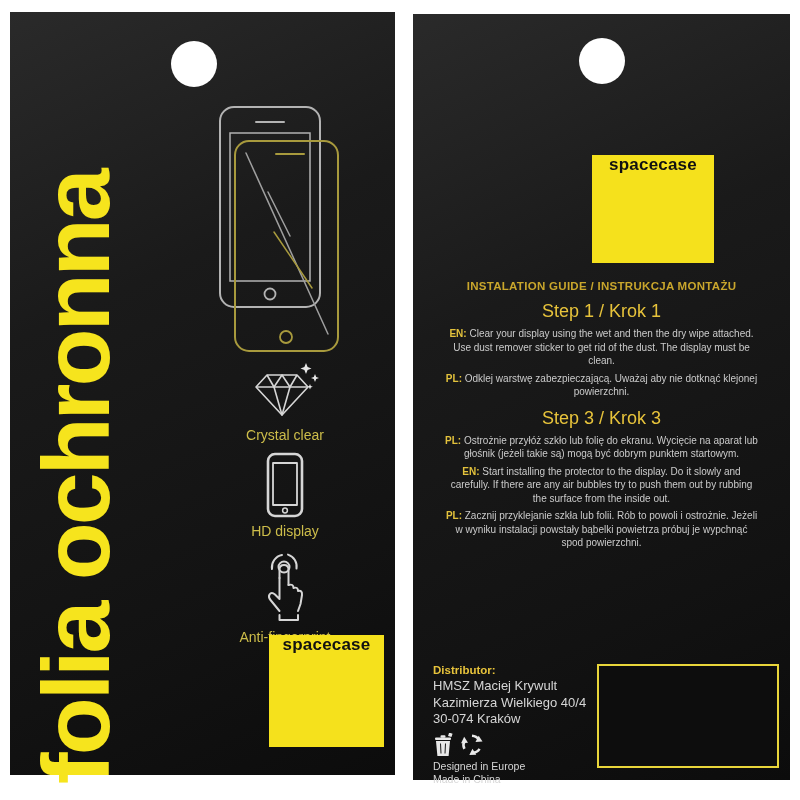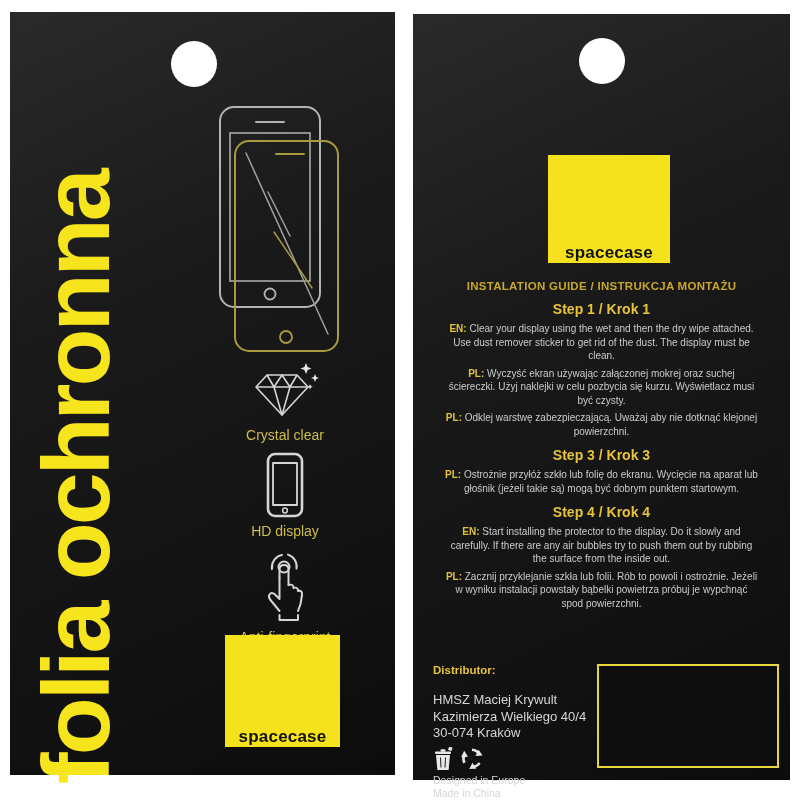--- a/index.html
+++ b/index.html
@@ -14,35 +14,35 @@
 
   
   .vertical-title{position:absolute;left:16px;top:772px;transform:rotate(-90deg);transform-origin:0 0;
       width:612px;height:100px;line-height:100px;font-size:95px;font-weight:bold;letter-spacing:-3px;
       color:#f6e41d;white-space:nowrap;}
   .phone-illustration{position:absolute;left:200px;top:84px;}
   .feature{position:absolute;left:190px;width:170px;text-align:center;}
   .feature .f-icon{display:block;margin:0 auto;}
   .feature .f-label{display:block;margin-top:5px;font-size:14px;color:#cdbd4a;}
   .feat-1{top:350px;} .feat-2{top:440px;} .feat-3{top:540px;}
-  .logo-square{position:absolute;background:#f5e11c;display:flex;align-items:flex-end;justify-content:center;}
+  .logo-square{position:absolute;background:#f5e11c;display:flex;align-items:flex-start;justify-content:center;margin-left:44px;}
   .logo-square span{font-size:17px;font-weight:bold;color:#111111;letter-spacing:.2px;}
   .panel-left .logo-square{left:215px;top:623px;width:115px;height:112px;}
   .panel-right .logo-square{left:135px;top:141px;width:122px;height:108px;}
 
   
   .guide{position:absolute;left:8px;right:8px;top:266px;text-align:center;color:#cbcbcb;}
   .guide-title{font-size:11.5px;font-weight:bold;color:#c9a62c;letter-spacing:.3px;margin-bottom:7px;}
-  .step-heading{font-size:14px;font-weight:bold;color:#e7c33b;margin:9px 0 5px;}
+  .step-heading{font-size:18px;font-weight:normal;color:#e7c33b;margin:9px 0 5px;}
   .step-p{font-size:10px;line-height:1.35;margin:4px 23px;}
   .lang-label{font-weight:bold;color:#e3c23c;}
 
   
   .distributor{position:absolute;left:20px;top:650px;text-align:left;color:#d6d6d6;}
-  .dist-label{font-size:11.5px;font-weight:bold;color:#e7c33b;margin-bottom:16px;}
+  .dist-label{font-size:11.5px;font-weight:bold;color:#e7c33b;margin-bottom:2px;}
   .dist-line{font-size:13px;line-height:1.27;}
   .eco-icons{margin:5px 0 3px;display:flex;gap:6px;align-items:center;}
   .origin-line{font-size:10.5px;line-height:1.3;}
   .barcode-box{position:absolute;left:184px;top:650px;width:178px;height:100px;border:2px solid #e8d53a;background:#0d0d0d;}
 </style>
 </head>
 <body>
 
 <div class="stage">
 
@@ -124,34 +124,32 @@
     <div class="logo-square">
       <span>spacecase</span>
     </div>
 
     <div class="guide">
       <div class="guide-title">INSTALATION GUIDE / INSTRUKCJA MONTAŻU</div>
 
       <div>
         <div class="step-heading">Step 1 / Krok 1</div>
         <p class="step-p"><span class="lang-label">EN:</span> <span>Clear your display using the wet and then the dry wipe attached. Use dust remover sticker to get rid of the dust. The display must be clean.</span></p>
-        <p class="step-p"><span class="lang-label">PL:</span> <span>Wyczyść ekran używając załączonej mokrej oraz suchej ściereczki. Użyj naklejki w celu pozbycia się kurzu. Wyświetlacz musi być czysty.</span></p>
       </div>
 
       <div>
         <p class="step-p"><span class="lang-label">PL:</span> <span>Odklej warstwę zabezpieczającą. Uważaj aby nie dotknąć klejonej powierzchni.</span></p>
       </div>
 
       <div>
         <div class="step-heading">Step 3 / Krok 3</div>
         <p class="step-p"><span class="lang-label">PL:</span> <span>Ostrożnie przyłóż szkło lub folię do ekranu. Wycięcie na aparat lub głośnik (jeżeli takie są) mogą być dobrym punktem startowym.</span></p>
       </div>
 
       <div>
-        <div class="step-heading">Step 4 / Krok 4</div>
         <p class="step-p"><span class="lang-label">EN:</span> <span>Start installing the protector to the display. Do it slowly and carefully. If there are any air bubbles try to push them out by rubbing the surface from the inside out.</span></p>
         <p class="step-p"><span class="lang-label">PL:</span> <span>Zacznij przyklejanie szkła lub folii. Rób to powoli i ostrożnie. Jeżeli w wyniku instalacji powstały bąbelki powietrza próbuj je wypchnąć spod powierzchni.</span></p>
       </div>
     </div>
 
     <div class="distributor">
       <div class="dist-label">Distributor:</div>
       <div class="dist-line">HMSZ Maciej Krywult</div>
       <div class="dist-line">Kazimierza Wielkiego 40/4</div>
       <div class="dist-line">30-074 Kraków</div>

